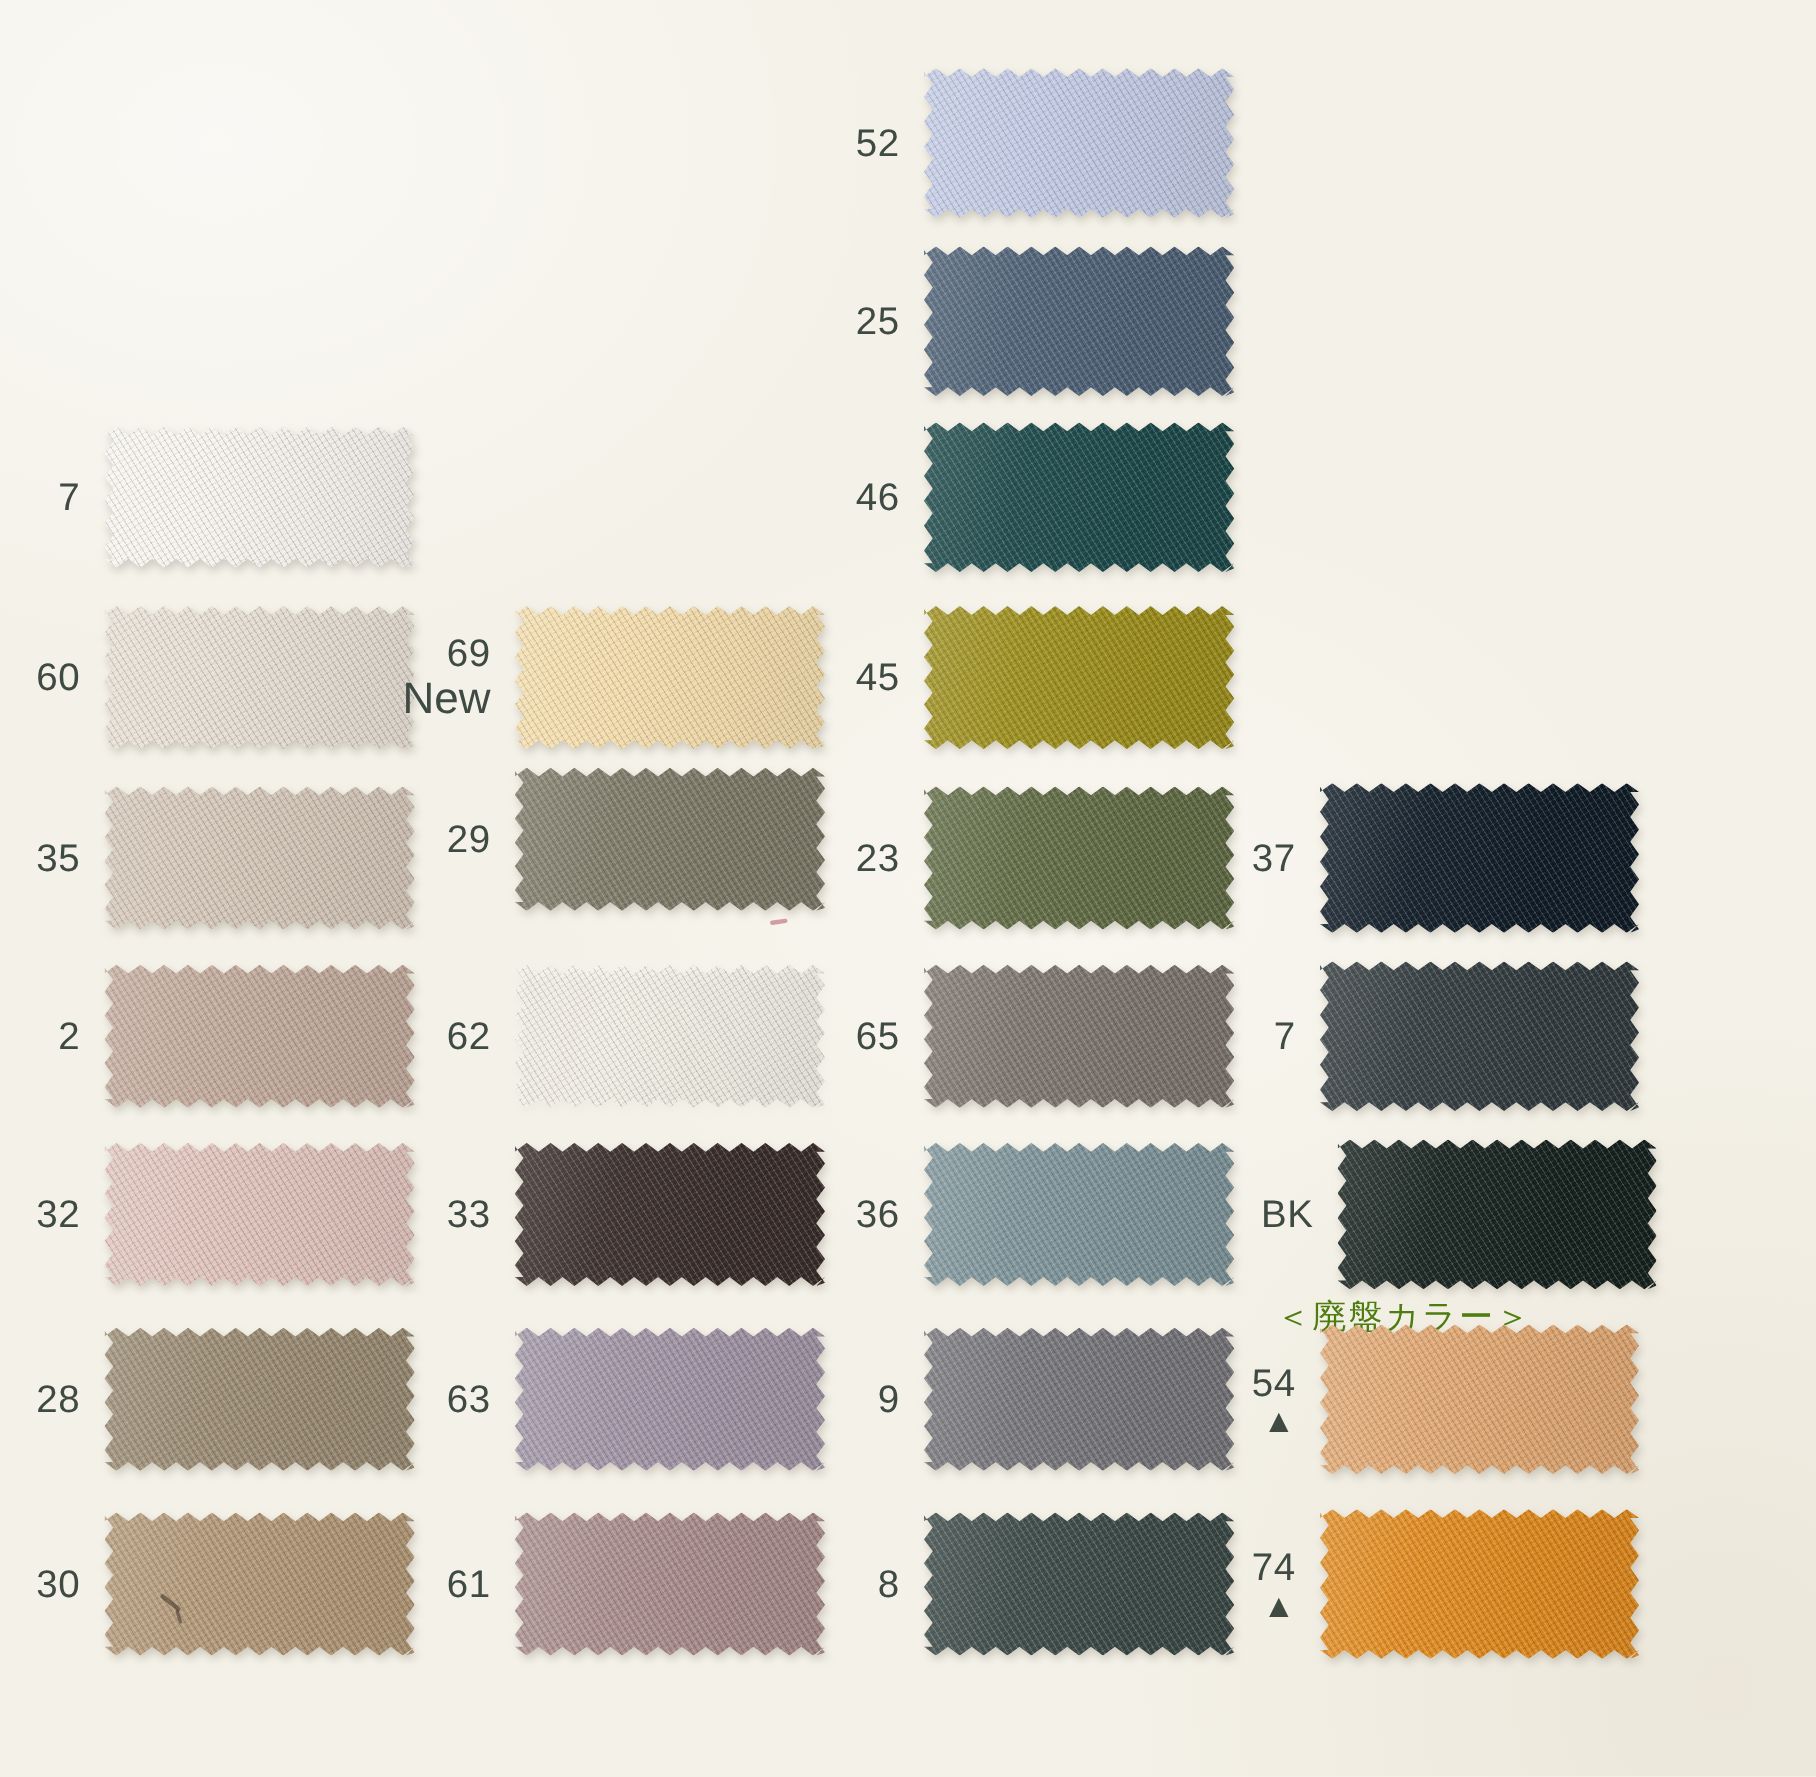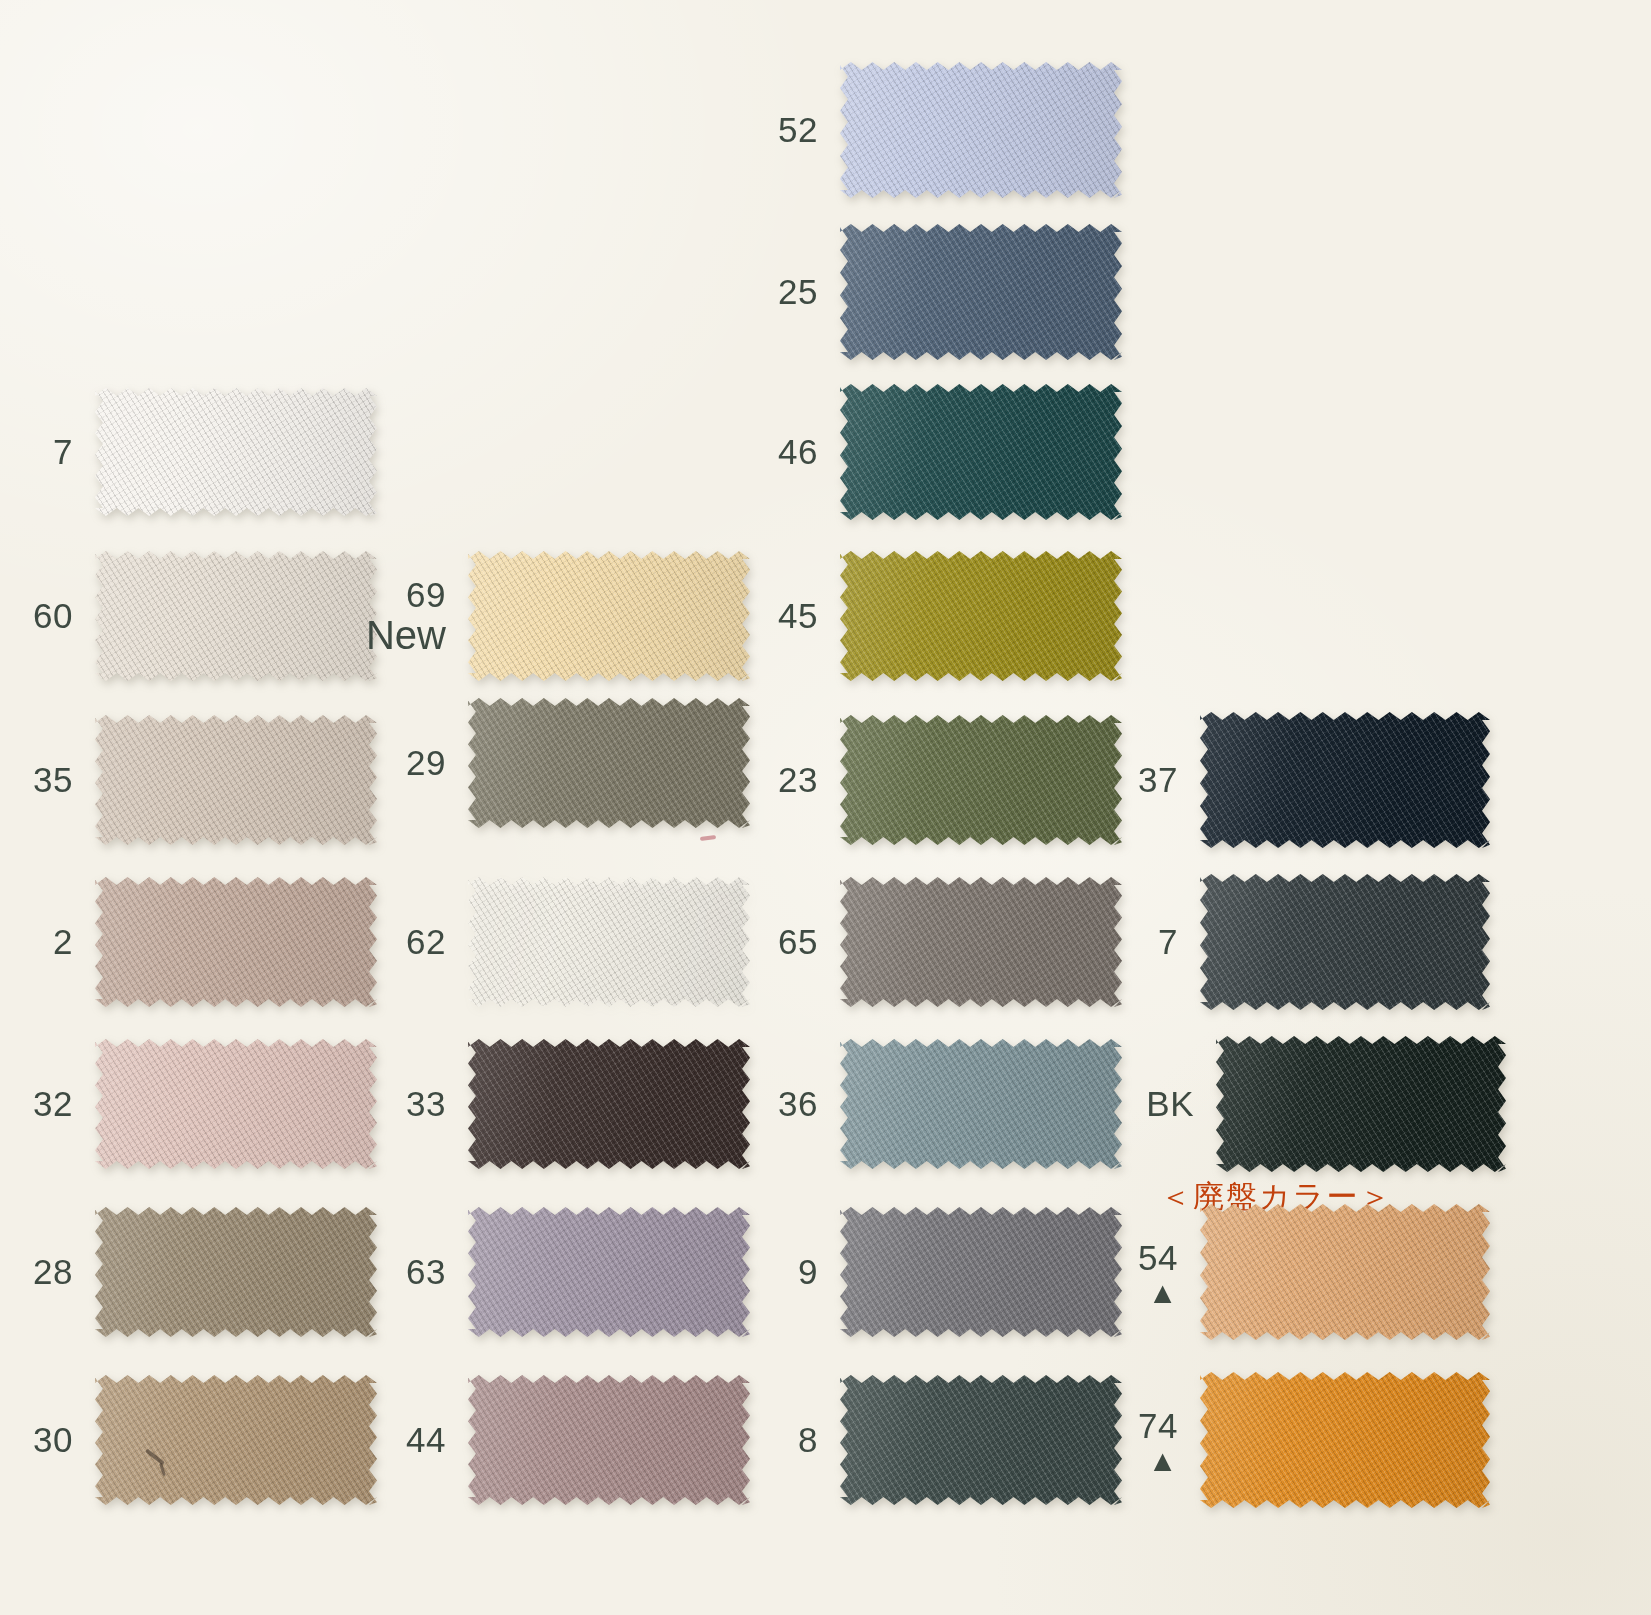--- a/index.html
+++ b/index.html
@@ -119,21 +119,21 @@
         rgba(255,255,255,0.16) 0%,
         rgba(255,255,255,0.04) 32%,
         rgba(0,0,0,0.03) 68%,
         rgba(0,0,0,0.07) 100%);
     pointer-events: none;
   }
 
   
   #discontinued-header {
     position: absolute;
-    color: #c2410c;
+    color: #4d7c0f;
     font-size: 31px;
     letter-spacing: 2px;
     white-space: nowrap;
     font-family: "DejaVu Sans", sans-serif;
   }
 
   
   .fiber {
     position: absolute;
     background: rgba(60,50,40,0.55);
@@ -257,21 +257,21 @@
     <div class="swatch-cell" style="left: 468px; top: 1207px; width: 282px; height: 130px;">
       <div class="swatch-label"><span>63</span></div>
       <div class="swatch-fabric">
         <div class="zig" style="background: rgb(160, 149, 166); clip-path: polygon(0px 8px, 10.8px 0px, 21.7px 8px, 32.5px 0px, 43.4px 8px, 54.2px 0px, 65.1px 8px, 75.9px 0px, 86.8px 8px, 97.6px 0px, 108.5px 8px, 119.3px 0px, 130.2px 8px, 141px 0px, 151.8px 8px, 162.7px 0px, 173.5px 8px, 184.4px 0px, 195.2px 8px, 206.1px 0px, 216.9px 8px, 227.8px 0px, 238.6px 8px, 249.5px 0px, 260.3px 8px, 271.2px 0px, 282px 8px, 274px 8px, 282px 18.8px, 274px 29.7px, 282px 40.5px, 274px 51.3px, 282px 62.2px, 274px 73px, 282px 83.8px, 274px 94.7px, 282px 105.5px, 274px 116.3px, 282px 127.2px, 274px 130px, 282px 122px, 271.2px 130px, 260.3px 122px, 249.5px 130px, 238.6px 122px, 227.8px 130px, 216.9px 122px, 206.1px 130px, 195.2px 122px, 184.4px 130px, 173.5px 122px, 162.7px 130px, 151.8px 122px, 141px 130px, 130.2px 122px, 119.3px 130px, 108.5px 122px, 97.6px 130px, 86.8px 122px, 75.9px 130px, 65.1px 122px, 54.2px 130px, 43.4px 122px, 32.5px 130px, 21.7px 122px, 10.8px 130px, 0px 122px, 8px 122px, 0px 111.2px, 8px 100.3px, 0px 89.5px, 8px 78.7px, 0px 67.8px, 8px 57px, 0px 46.2px, 8px 35.3px, 0px 24.5px, 8px 13.7px, 0px 2.8px);">
           <div class="weave"></div>
           <div class="sheen"></div>
         </div>
       </div>
     </div>
     <div class="swatch-cell" style="left: 468px; top: 1375px; width: 282px; height: 130px;">
-      <div class="swatch-label"><span>44</span></div>
+      <div class="swatch-label"><span>61</span></div>
       <div class="swatch-fabric">
         <div class="zig" style="background: rgb(169, 141, 140); clip-path: polygon(0px 8px, 10.8px 0px, 21.7px 8px, 32.5px 0px, 43.4px 8px, 54.2px 0px, 65.1px 8px, 75.9px 0px, 86.8px 8px, 97.6px 0px, 108.5px 8px, 119.3px 0px, 130.2px 8px, 141px 0px, 151.8px 8px, 162.7px 0px, 173.5px 8px, 184.4px 0px, 195.2px 8px, 206.1px 0px, 216.9px 8px, 227.8px 0px, 238.6px 8px, 249.5px 0px, 260.3px 8px, 271.2px 0px, 282px 8px, 274px 8px, 282px 18.8px, 274px 29.7px, 282px 40.5px, 274px 51.3px, 282px 62.2px, 274px 73px, 282px 83.8px, 274px 94.7px, 282px 105.5px, 274px 116.3px, 282px 127.2px, 274px 130px, 282px 122px, 271.2px 130px, 260.3px 122px, 249.5px 130px, 238.6px 122px, 227.8px 130px, 216.9px 122px, 206.1px 130px, 195.2px 122px, 184.4px 130px, 173.5px 122px, 162.7px 130px, 151.8px 122px, 141px 130px, 130.2px 122px, 119.3px 130px, 108.5px 122px, 97.6px 130px, 86.8px 122px, 75.9px 130px, 65.1px 122px, 54.2px 130px, 43.4px 122px, 32.5px 130px, 21.7px 122px, 10.8px 130px, 0px 122px, 8px 122px, 0px 111.2px, 8px 100.3px, 0px 89.5px, 8px 78.7px, 0px 67.8px, 8px 57px, 0px 46.2px, 8px 35.3px, 0px 24.5px, 8px 13.7px, 0px 2.8px);">
           <div class="weave"></div>
           <div class="sheen"></div>
         </div>
       </div>
     </div>
     <div class="swatch-cell" style="left: 840px; top: 62px; width: 282px; height: 136px;">
       <div class="swatch-label"><span>52</span></div>
       <div class="swatch-fabric">

